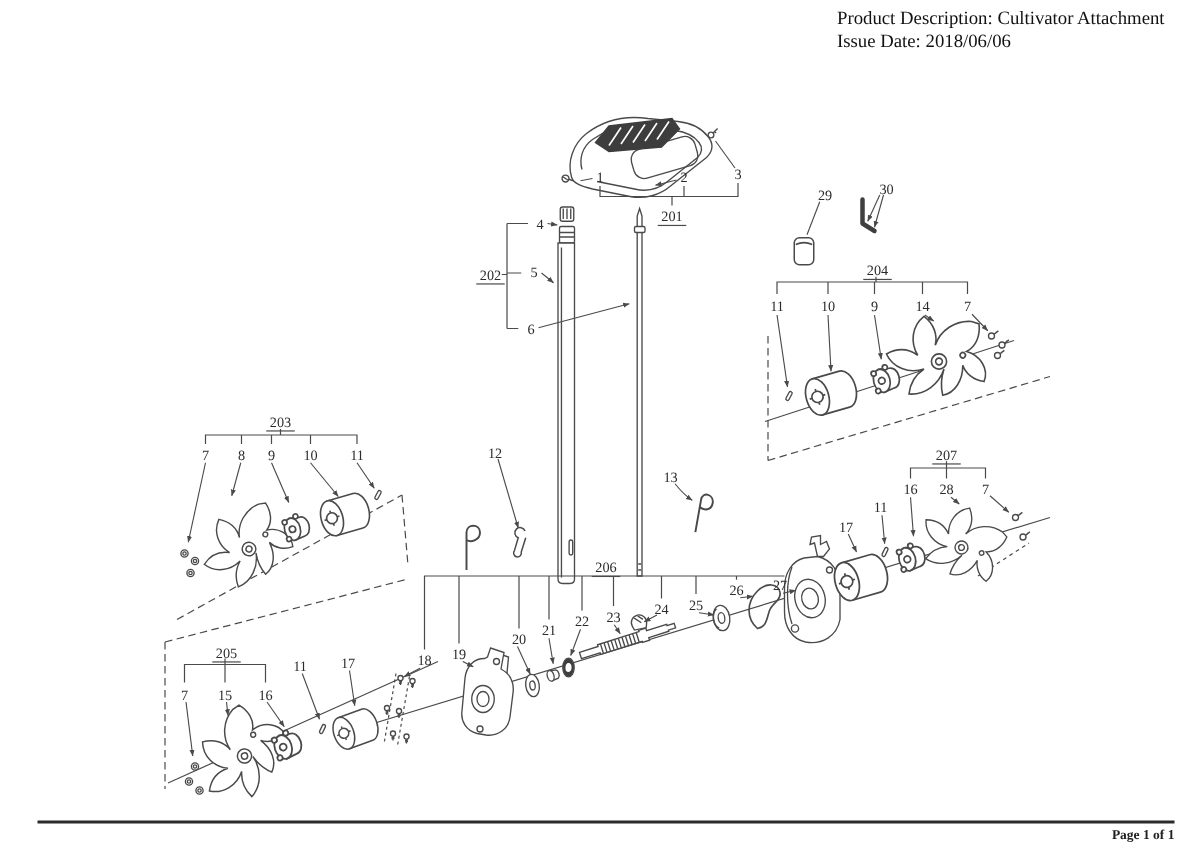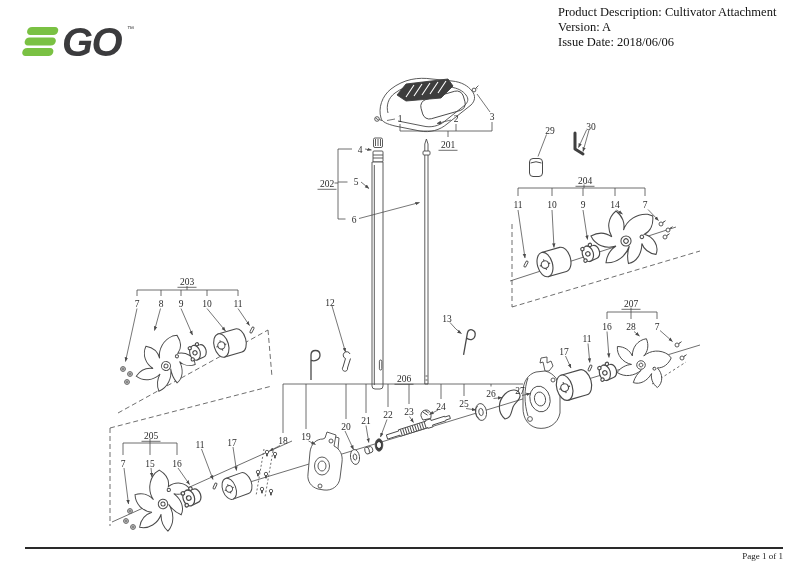--- a/index.html
+++ b/index.html
@@ -1,44 +1,32 @@
 <!DOCTYPE html>
 <html><head>
 <meta charset="utf-8">
 <style>
   html,body{margin:0;padding:0;background:#fff;}
   .page{position:relative;width:800px;height:563px;background:#fff;overflow:hidden;
         font-family:"Liberation Serif",serif;color:#111;}
   .header{position:absolute;left:558px;top:5px;font-size:12.5px;line-height:15.2px;white-space:nowrap;}
   .footer-line{position:absolute;left:25px;top:547px;width:758px;height:2px;background:#2a2a2a;}
-  .footer-label{position:absolute;right:17px;top:551px;font-size:9px;color:#222;}
+  .footer-label{position:absolute;right:17px;top:551px;font-size:9px;color:#222;font-weight:bold;}
   .logo{position:absolute;left:8px;top:10px;}
   svg text.co{font-family:"Liberation Serif",serif;font-size:9.5px;fill:#2b2b2b;text-anchor:middle;}
   .diagram{position:absolute;left:0;top:0;}
 </style>
 </head>
 <body>
 
 <div class="page">
 
-  <div class="logo">
-    <svg width="150" height="55" viewBox="0 0 150 55">
-      <g transform="skewX(-13)">
-        <rect x="24" y="17" width="31" height="8" rx="4" fill="#7ac143"></rect>
-        <rect x="24" y="27.5" width="31" height="8" rx="4" fill="#7ac143"></rect>
-        <rect x="24" y="38" width="31" height="8" rx="4" fill="#7ac143"></rect>
-      </g>
-      <text x="54" y="46" font-family="Liberation Sans, sans-serif" font-size="40" font-weight="bold" font-style="italic" letter-spacing="-1.5" fill="#3b3b3d">GO</text>
-      <text x="119" y="21" font-family="Liberation Sans, sans-serif" font-size="7" fill="#3b3b3d">™</text>
-    </svg>
-  </div>
 
   <div class="header">
     <div>Product Description: Cultivator Attachment</div>
-    <div>Version: A</div>
     <div>Issue Date: 2018/06/06</div>
   </div>
 
   <svg id="diagram" class="diagram" width="800" height="563" viewBox="0 0 800 563">
     <defs>
       <marker id="arr" viewBox="0 0 10 10" refX="8.5" refY="5" markerWidth="6.5" markerHeight="6.5" orient="auto-start-reverse">
         <path d="M0,1.5 L9,5 L0,8.5 z" fill="#4a4a4a" stroke="none"></path>
       </marker>
       <g id="tine">
         <path fill="#fff" d="M1,-31 C6,-27 9,-21 7,-15 C14,-19 23,-17 26,-10 C21,-6 15,-6 11,-8 C17,-2 19,6 15,12 C10,9 7,5 5,1 C9,9 8,19 1,25 C-3,20 -4,14 -3,9 C-7,17 -16,21 -24,18 C-22,11 -17,7 -11,6 C-19,4 -25,-3 -24,-12 C-17,-13 -11,-10 -8,-5 C-12,-13 -10,-23 -3,-29 Z"></path>

